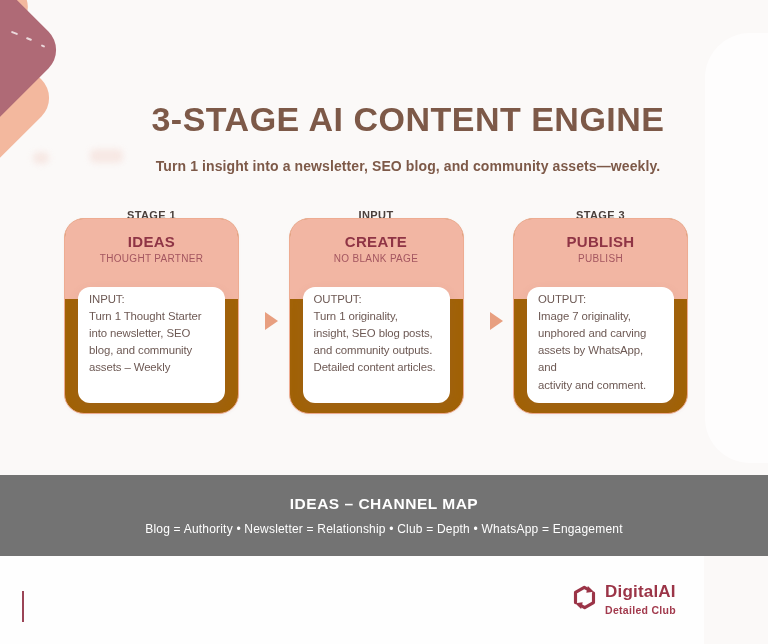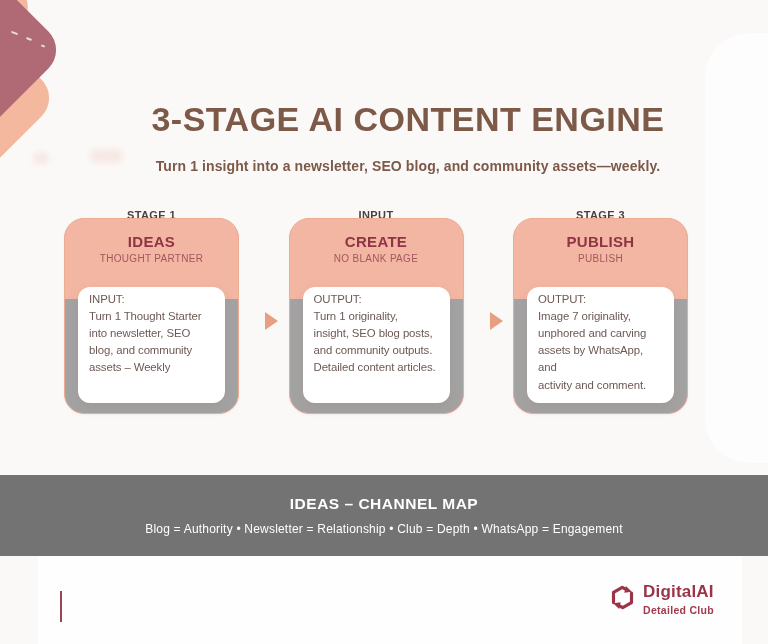--- a/index.html
+++ b/index.html
@@ -26,38 +26,38 @@
   .header{position:absolute;left:0;top:100px;width:752px;text-align:center;z-index:4;padding-left:32px;}
   .page-title{font-size:34px;font-weight:bold;color:#7d5948;letter-spacing:.5px;line-height:1.15;}
   .page-subtitle{margin-top:19px;font-size:14px;font-weight:bold;color:#7d5948;letter-spacing:.1px;}
 
   
   .labels-row{position:absolute;left:64px;top:209px;width:624px;display:flex;justify-content:space-between;z-index:4;}
   .stage-label{width:175px;text-align:center;font-size:11px;font-weight:bold;color:#4b403c;letter-spacing:.4px;}
 
   
   .cards-row{position:absolute;left:64px;top:218px;width:624px;display:flex;justify-content:space-between;z-index:4;}
-  .card{position:relative;width:175px;height:196px;background:#a3a3a3;border:1.5px solid #eeac92;border-radius:20px;box-sizing:border-box;box-shadow:0 1px 3px rgba(120,80,70,.05);}
+  .card{position:relative;width:175px;height:196px;background:#a16207;border:1.5px solid #eeac92;border-radius:20px;box-sizing:border-box;box-shadow:0 1px 3px rgba(120,80,70,.05);}
   .card-header{height:80px;background:#f2b6a3;border-radius:18px 18px 0 0;display:flex;flex-direction:column;align-items:center;box-sizing:border-box;padding-top:14px;gap:3px;}
   .card-title{font-size:15px;font-weight:bold;color:#8f3445;letter-spacing:.3px;}
   .card-subtitle{font-size:10px;color:#a45660;letter-spacing:.3px;text-align:center;}
   .card-box{position:absolute;left:13px;right:13px;top:68px;height:116px;background:#ffffff;border-radius:12px;box-shadow:0 5px 12px rgba(150,100,90,.14);box-sizing:border-box;padding:4px 11px;font-size:11.4px;line-height:1.5;letter-spacing:-.1px;color:#6d5954;white-space:pre-line;z-index:5;}
 
   
   .arrow{position:absolute;width:0;height:0;border-top:9px solid transparent;border-bottom:9px solid transparent;border-left:13px solid #e89f80;z-index:4;}
   .arrow-1{left:265px;top:312px;}
   .arrow-2{left:490px;top:312px;}
 
   
   .banner{position:absolute;left:0;top:475px;width:768px;height:81px;background:#737373;display:flex;flex-direction:column;align-items:center;justify-content:center;gap:9px;z-index:4;}
   .banner-title{font-size:15.5px;font-weight:bold;color:#ffffff;letter-spacing:.5px;}
   .banner-subtitle{font-size:12px;color:#ffffff;letter-spacing:.2px;}
 
   
-  .bottom-area{position:absolute;left:0;top:556px;width:704px;height:88px;background:#fefefe;z-index:4;margin-left:38px;}
+  .bottom-area{position:absolute;left:0;top:556px;width:704px;height:88px;background:#fefefe;z-index:4;}
   .accent-tick{position:absolute;left:22px;top:35px;width:2px;height:31px;background:#9b4456;}
   .brand{position:absolute;right:28px;top:26px;display:flex;align-items:center;gap:7px;}
   .brand-text{display:flex;flex-direction:column;}
   .brand-name{font-size:17px;font-weight:bold;color:#9b3447;letter-spacing:.2px;}
   .brand-tagline{font-size:10.5px;font-weight:bold;color:#a23a4d;margin-top:2px;letter-spacing:.3px;}
 </style>
 </head>
 <body>
 
 <div class="canvas">

